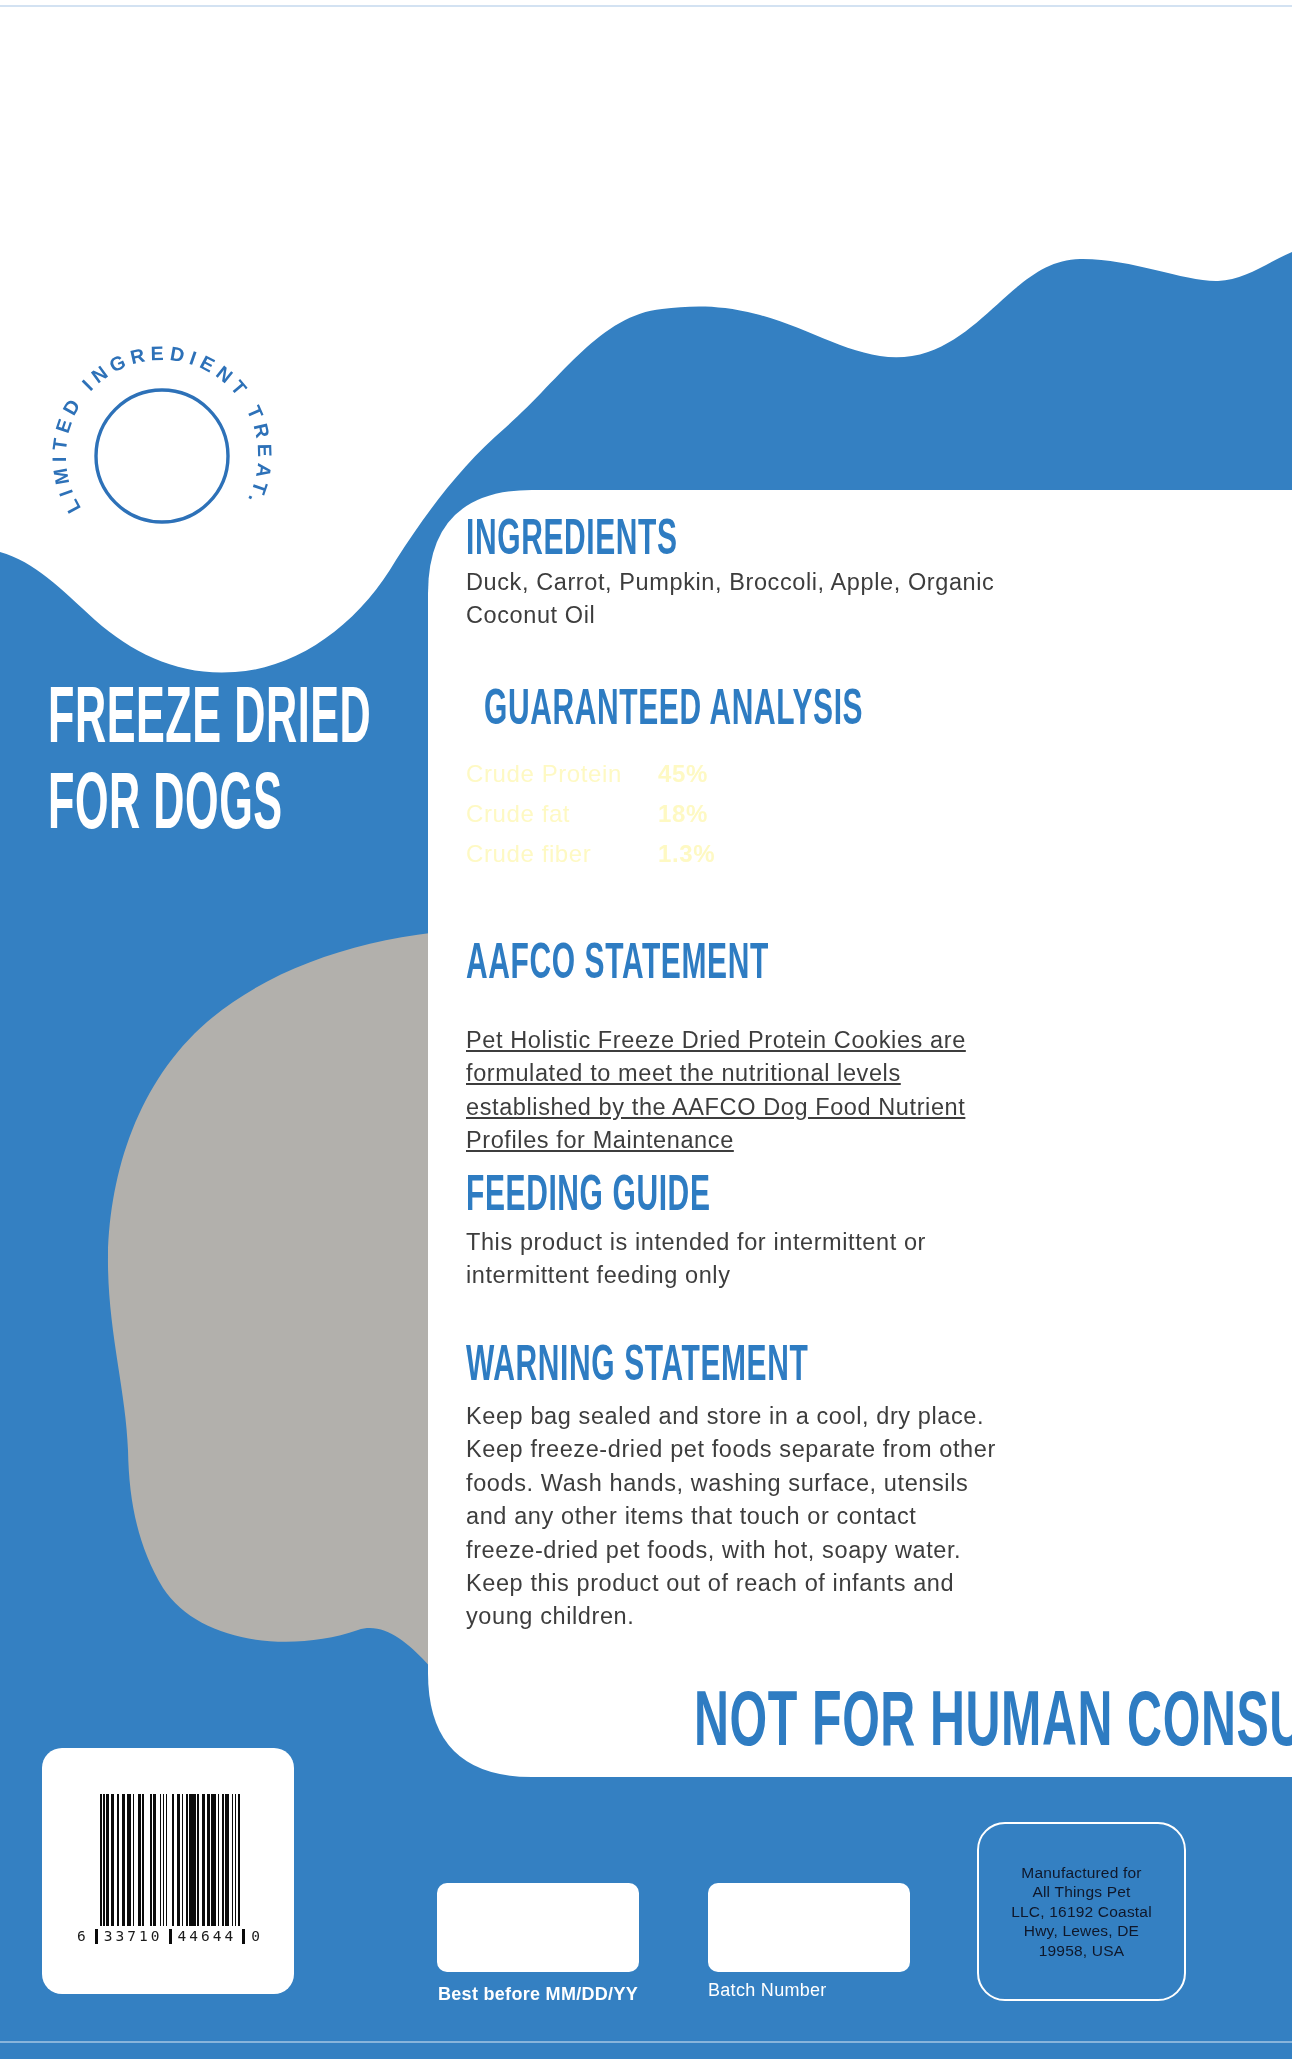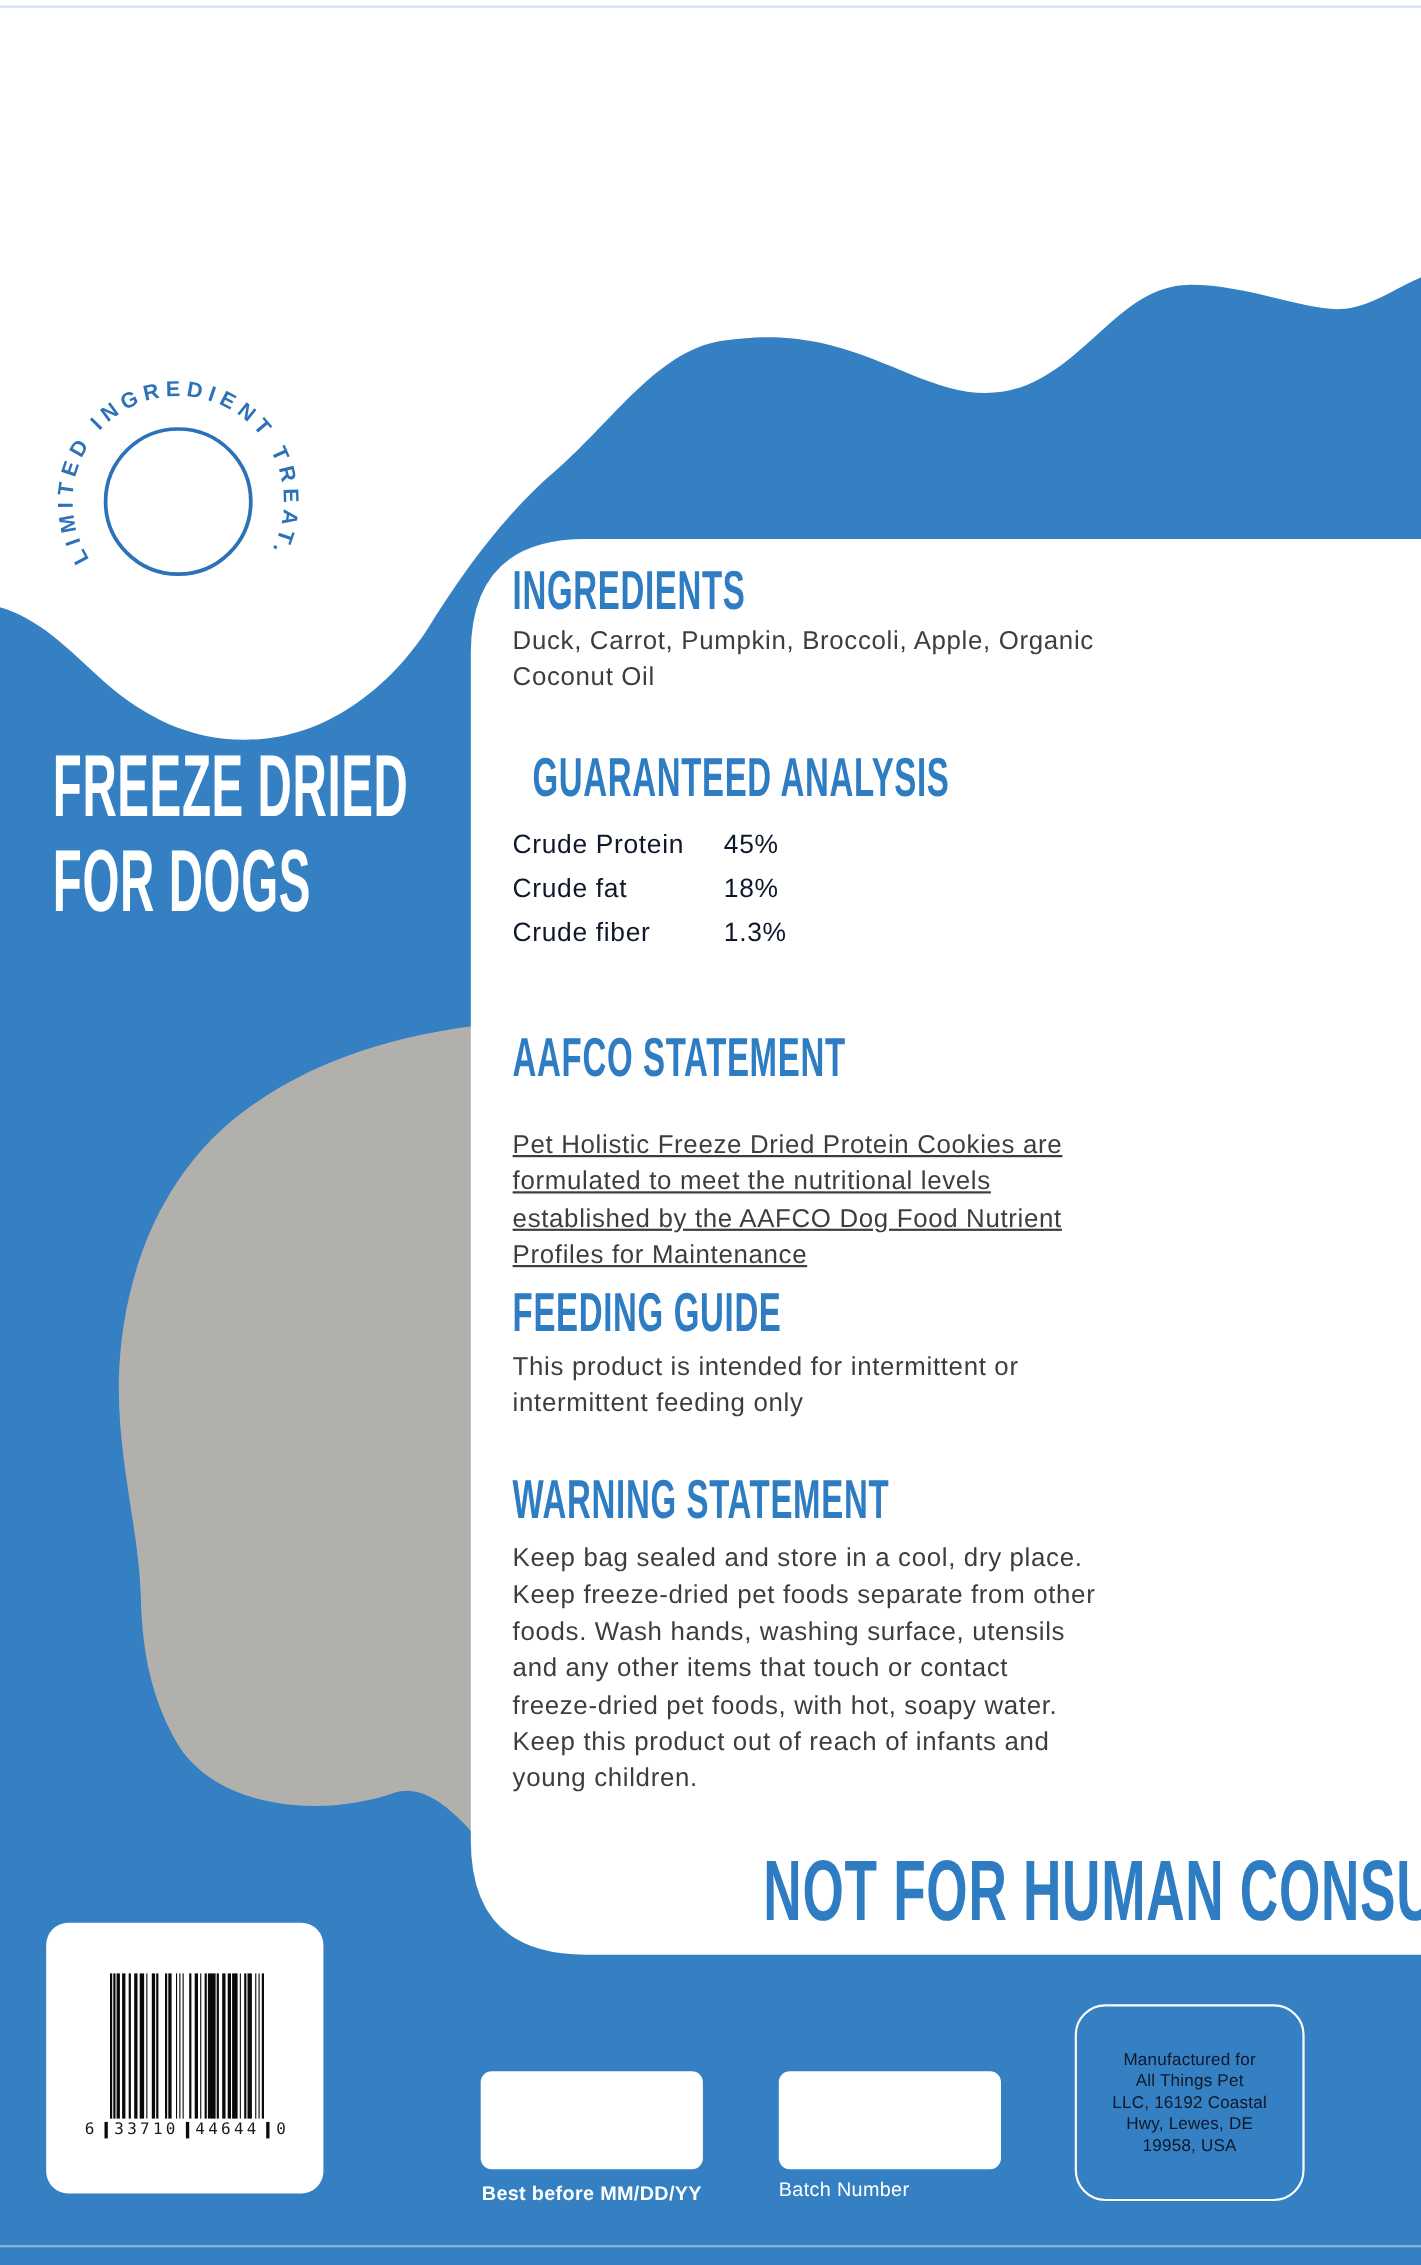--- a/index.html
+++ b/index.html
@@ -14,24 +14,24 @@
   
   .cond{font-weight:700;display:inline-block;transform-origin:left top;white-space:nowrap;}
   .title-line{font-size:80px;line-height:86px;color:#ffffff;letter-spacing:1px;transform:scaleX(.54);}
   .sec-head{font-size:50px;line-height:50px;color:#2e7cc2;letter-spacing:1px;transform:scaleX(.60);}
   .banner-text{font-size:78px;line-height:80px;color:#2e7cc2;letter-spacing:1px;transform:scaleX(.62);transform-origin:center top;}
 
   .body-text{
     font-size:23.5px;line-height:33.4px;color:#3d3d3d;letter-spacing:.6px;
     white-space:pre-line;
   }
-  .ga-row{display:flex;width:430px;height:40px;align-items:center;
-    font-size:24px;color:#0f172a;letter-spacing:.6px;}
+  .ga-row{display:flex;width:430px;height:40px;align-items:flex-end;
+    font-size:24px;color:#fef9c3;letter-spacing:.6px;}
   .ga-label{width:192px;flex:none;}
-  .ga-value{flex:none;}
+  .ga-value{flex:none;font-weight:bold;}
 
   .white-box{position:absolute;background:#ffffff;border-radius:10px;}
   .field-label{position:absolute;color:#ffffff;font-size:18px;letter-spacing:.3px;}
 
   .mfg-box{
     position:absolute;left:977px;top:1822px;width:209px;height:179px;
     border:2px solid #ffffff;border-radius:28px;box-sizing:border-box;
     display:flex;align-items:center;justify-content:center;
   }
   .mfg-text{color:#0f172a;font-size:15.5px;line-height:19.5px;text-align:center;white-space:pre-line;letter-spacing:.2px;}

